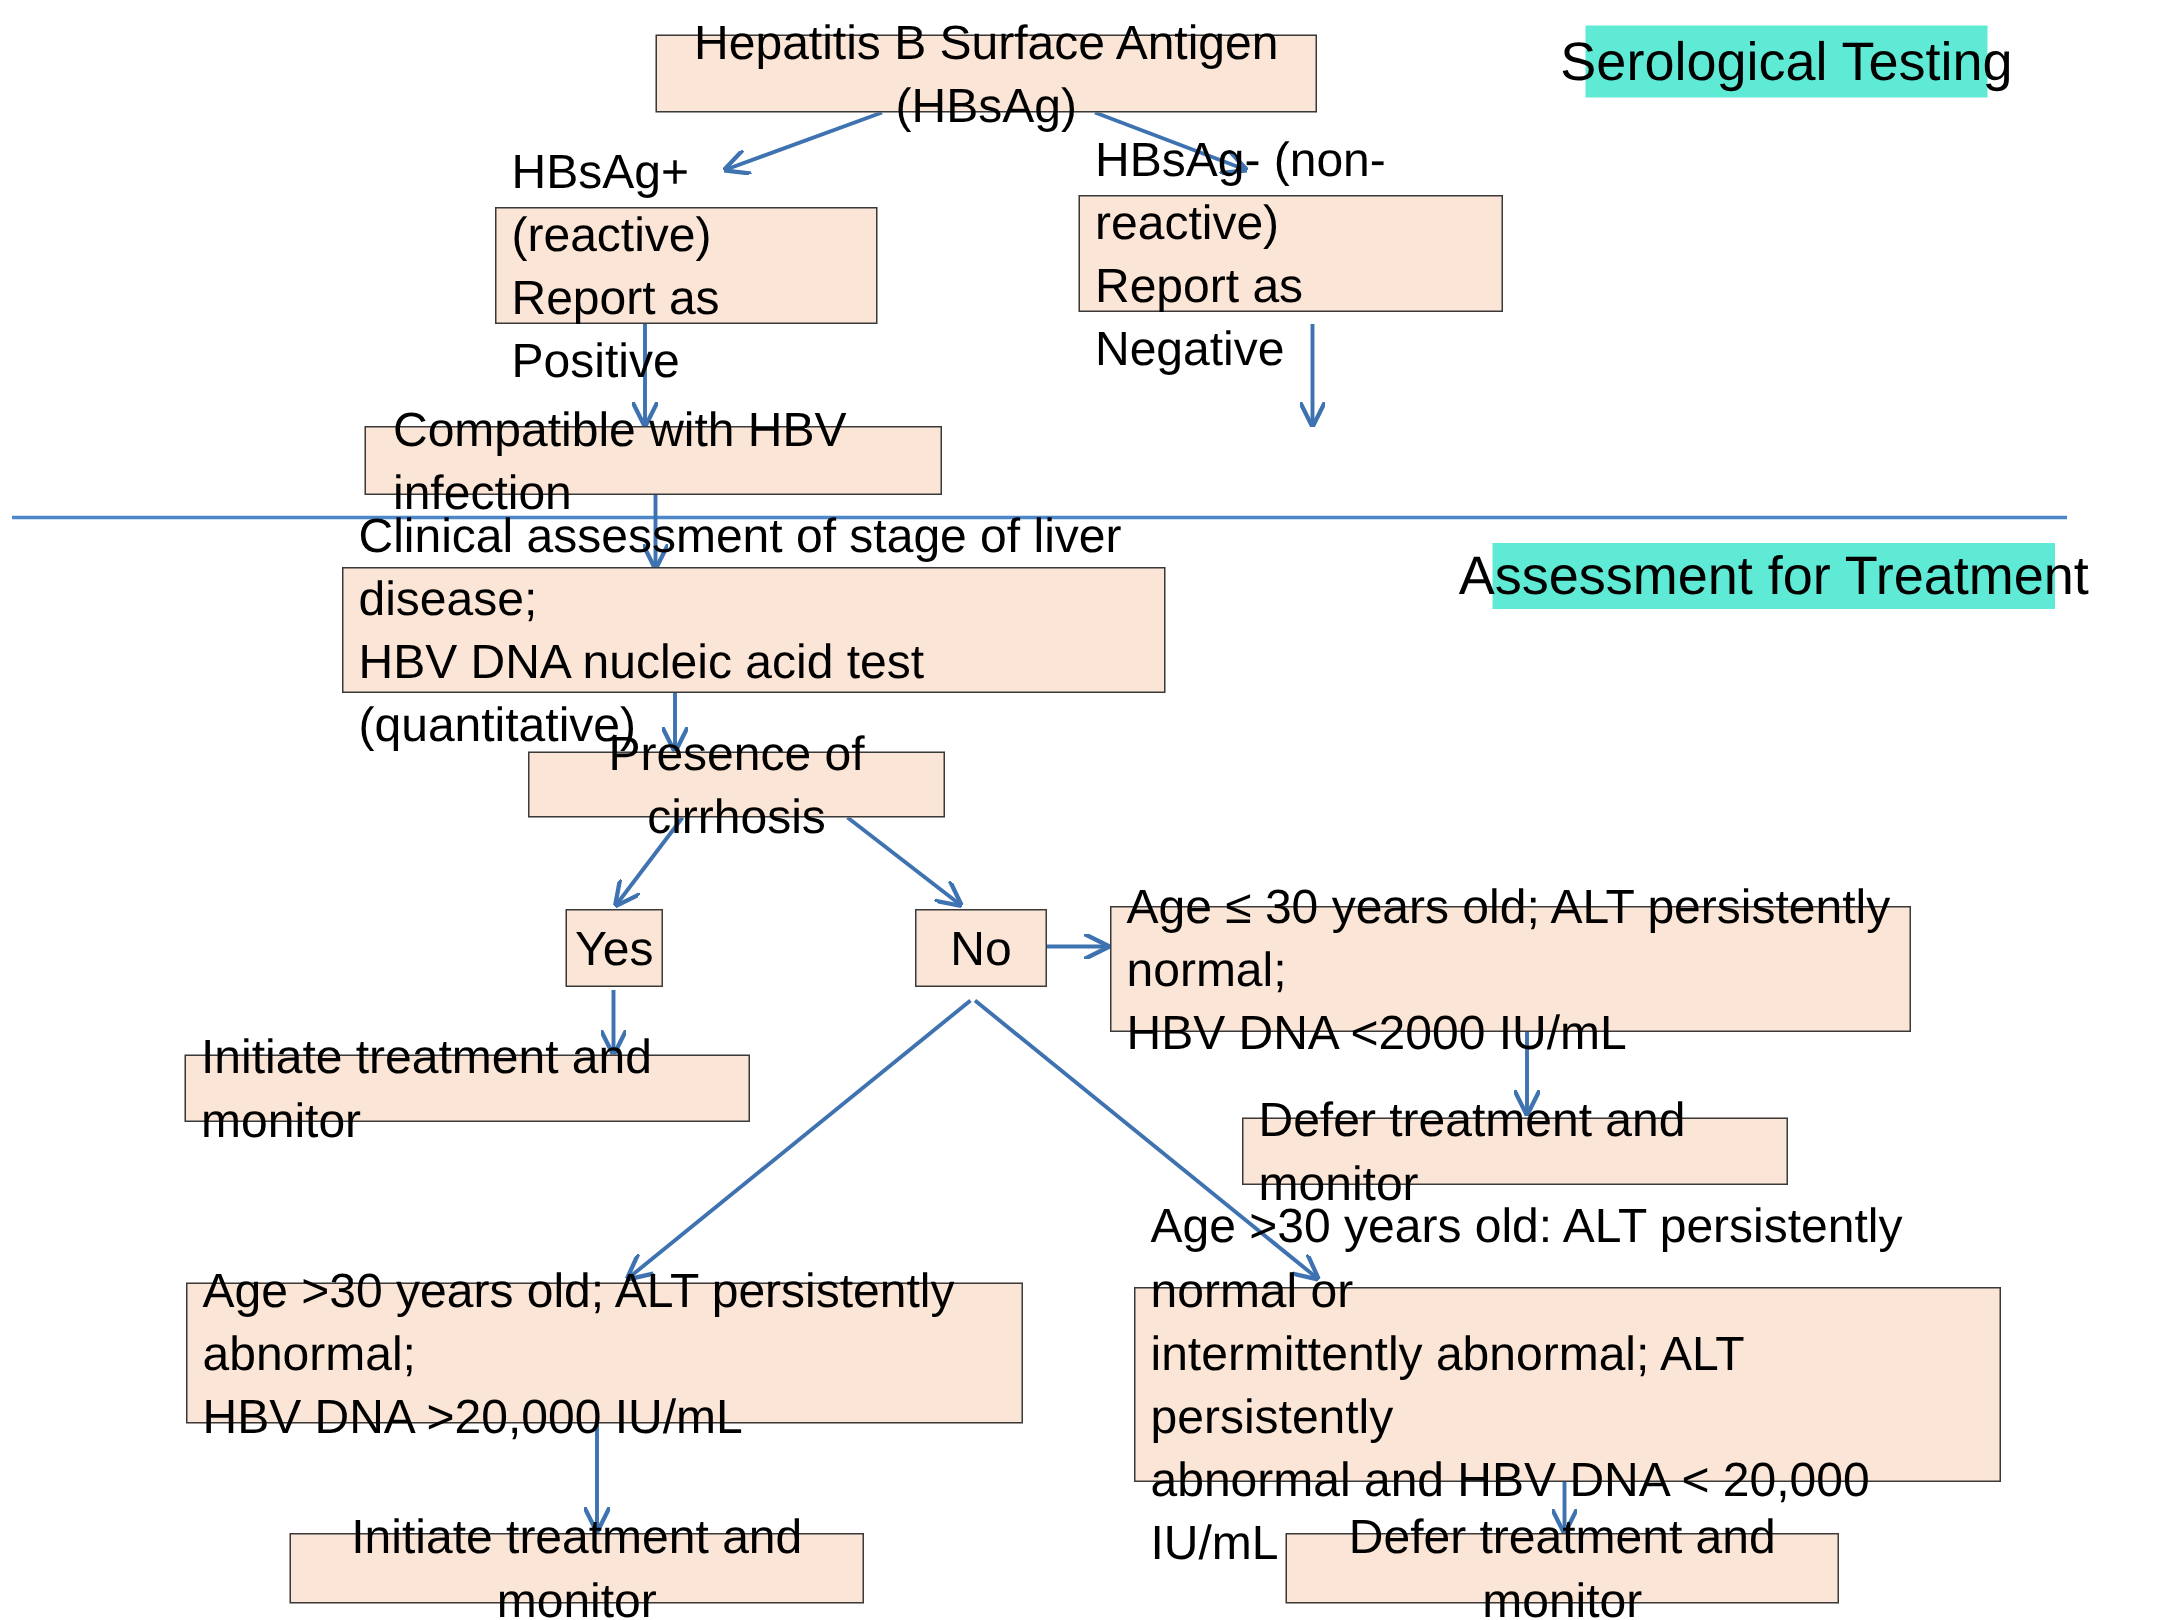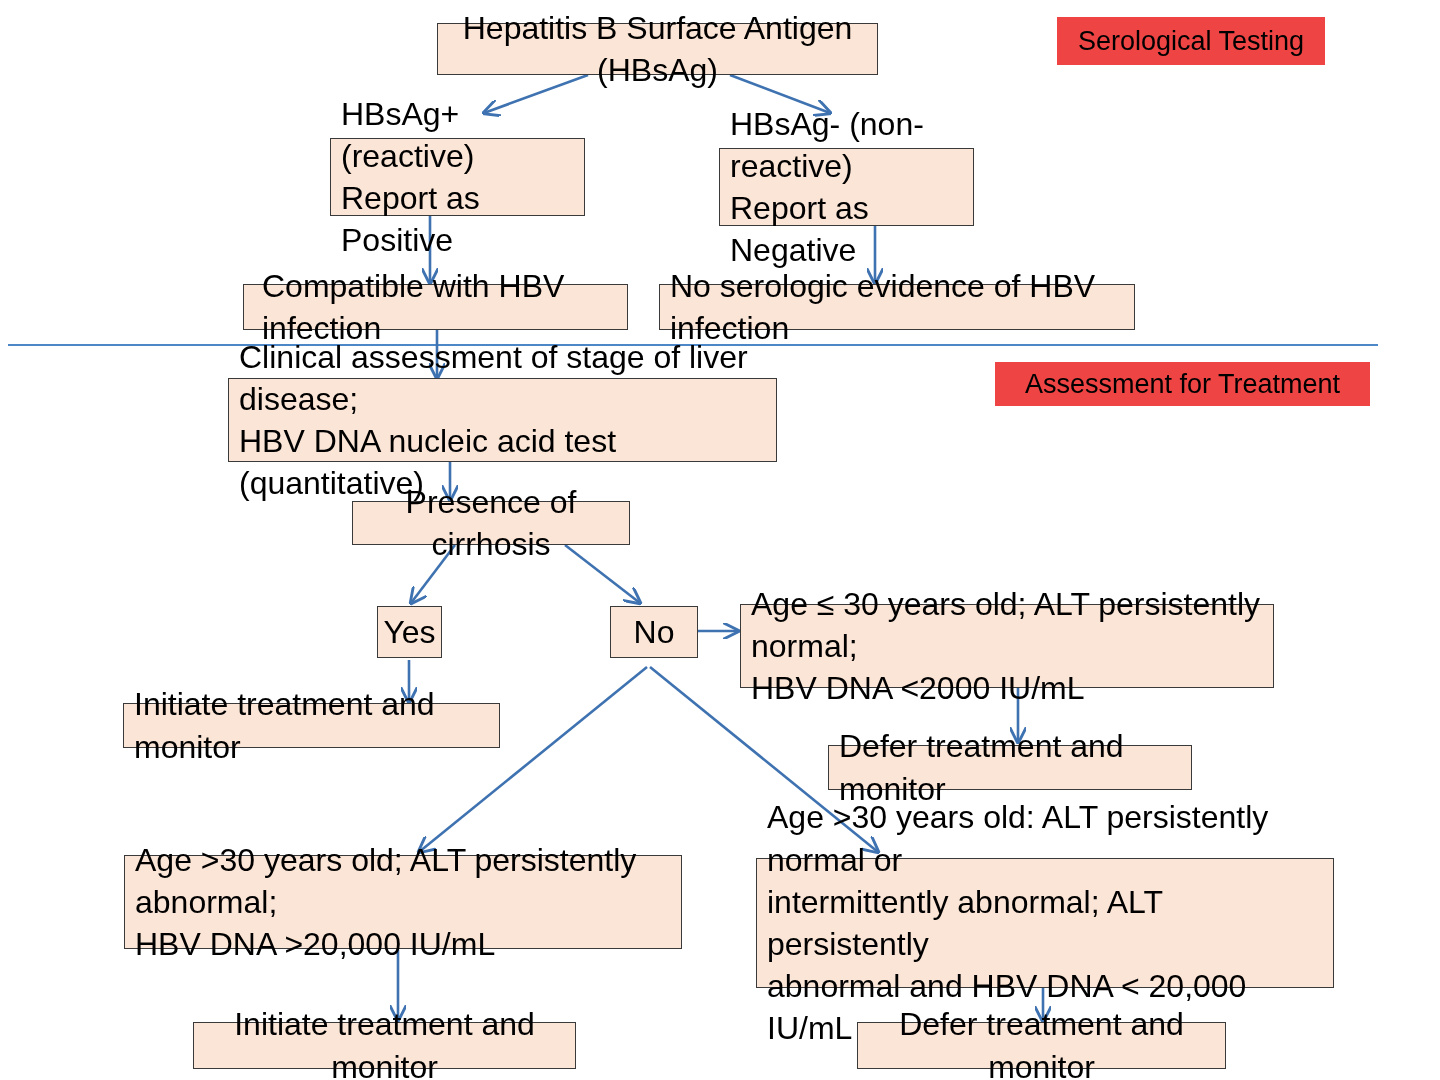--- a/index.html
+++ b/index.html
@@ -37,23 +37,23 @@
     text-align: center;
   }
   .node.left {
     align-items: flex-start;
     text-align: left;
   }
   
   .banner {
     position: absolute;
     box-sizing: border-box;
-    background: #ef4444;
+    background: #5eead4;
     color: #000000;
-    font-size: 27px;
+    font-size: 36px;
     display: flex;
     align-items: center;
     justify-content: center;
     padding: 0 10px;
     white-space: nowrap;
   }
   
   #wires {
     position: absolute;
     left: 0;
@@ -117,26 +117,25 @@
 
   <div class="banner" style="left:995px; top:362px; width:375px; height:44px;">
     <span>Assessment for Treatment</span>
   </div>
 
   <div class="node center" style="left:437px; top:23px; width:441px; height:52px;">Hepatitis B Surface Antigen (HBsAg)</div>
 
   <div class="node left" style="left:330px; top:138px; width:255px; height:78px;">HBsAg+ (reactive)
 Report as Positive</div>
 
-  <div class="node left" style="left:719px; top:148px; width:255px; height:78px;">HBsAg- (non-reactive)
+  <div class="node left" style="left:719px; top:130px; width:283px; height:78px;">HBsAg- (non-reactive)
 Report as Negative</div>
 
   <div class="node left" style="left:243px; top:284px; width:385px; height:46px;padding-left:18px;">Compatible with HBV infection</div>
 
-  <div class="node left" style="left:659px; top:284px; width:476px; height:46px;">No serologic evidence of HBV infection</div>
 
   <div class="node left" style="left:228px; top:378px; width:549px; height:84px;">Clinical assessment of stage of liver disease;
 HBV DNA nucleic acid test (quantitative)</div>
 
   <div class="node center" style="left:352px; top:501px; width:278px; height:44px;">Presence of cirrhosis</div>
 
   <div class="node center" style="left:377px; top:606px; width:65px; height:52px;">Yes</div>
 
   <div class="node center" style="left:610px; top:606px; width:88px; height:52px;">No</div>
 

